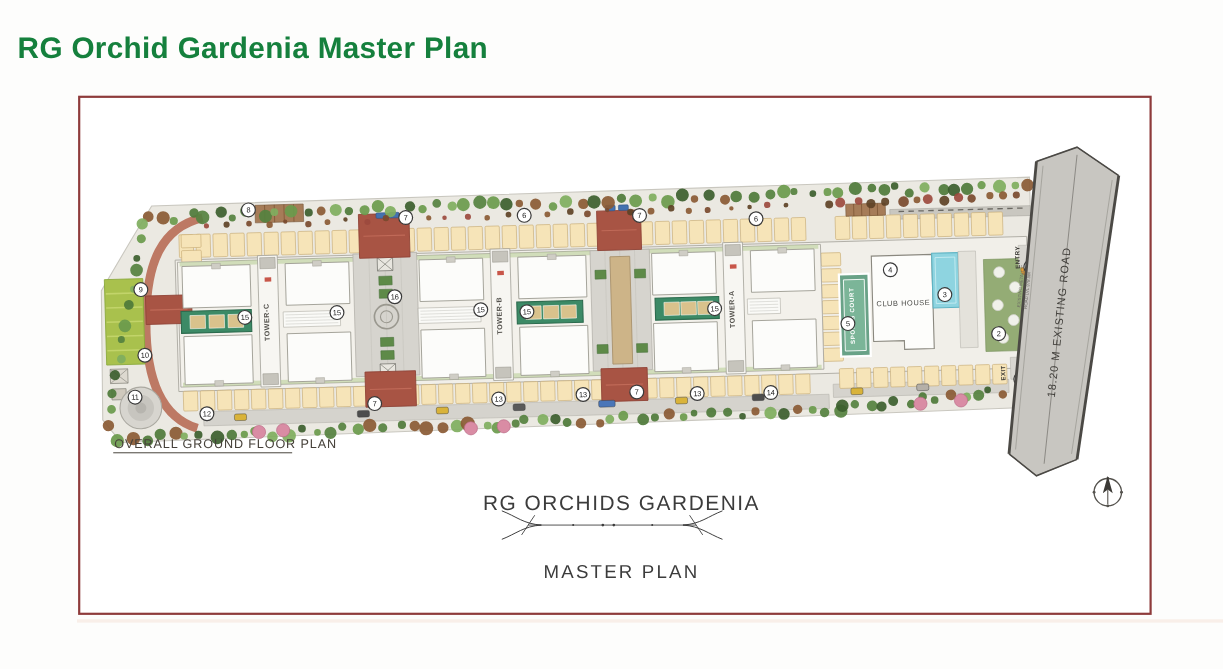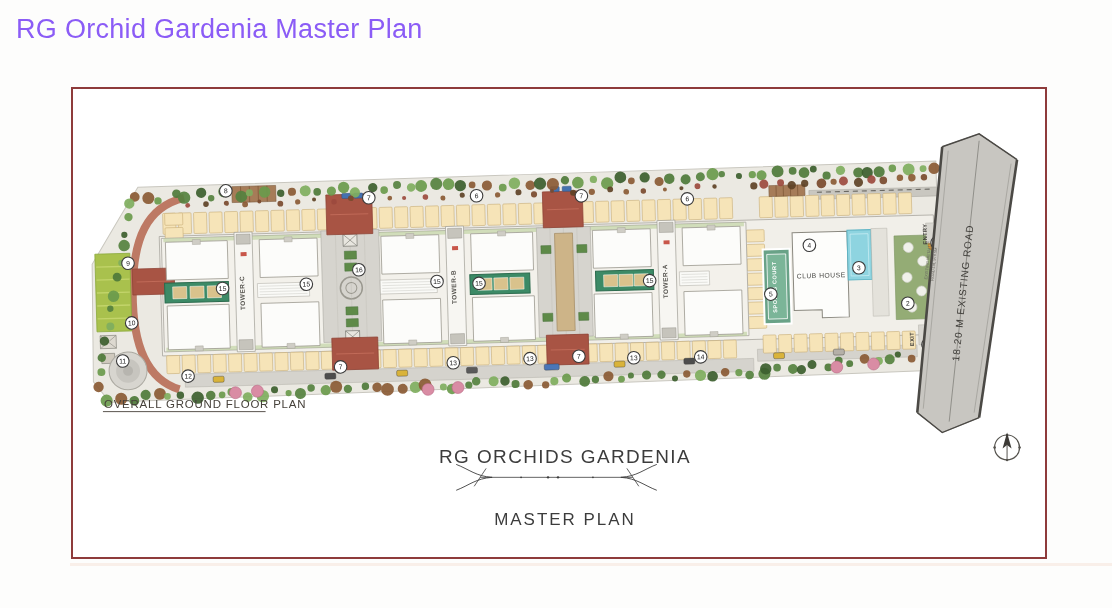--- a/index.html
+++ b/index.html
@@ -1,22 +1,22 @@
 <!DOCTYPE html>
 <html><head>
 <meta charset="utf-8">
 <style>
   html,body{margin:0;padding:0;}
   body{
     width:1112px;height:608px;position:relative;overflow:hidden;
     background:#fdfdfc;font-family:"Liberation Sans",sans-serif;
   }
   .heading{
-    position:absolute;left:16px;top:14px;
-    font-size:27px;font-weight:400;letter-spacing:.3px;color:#8b5cf6;
+    position:absolute;left:16px;top:29px;
+    font-size:27px;font-weight:700;letter-spacing:.3px;color:#15803d;
   }
   .frame{
     position:absolute;left:71px;top:87px;width:972px;height:468px;
     border:2px solid #8e3b3b;background:#ffffff;box-sizing:content-box;
   }
   .frame svg{display:block;width:100%;height:100%;}
   .faint-rule{
     position:absolute;left:70px;right:0;top:563px;height:3px;
     background:#f8ebe4;opacity:.8;
   }

